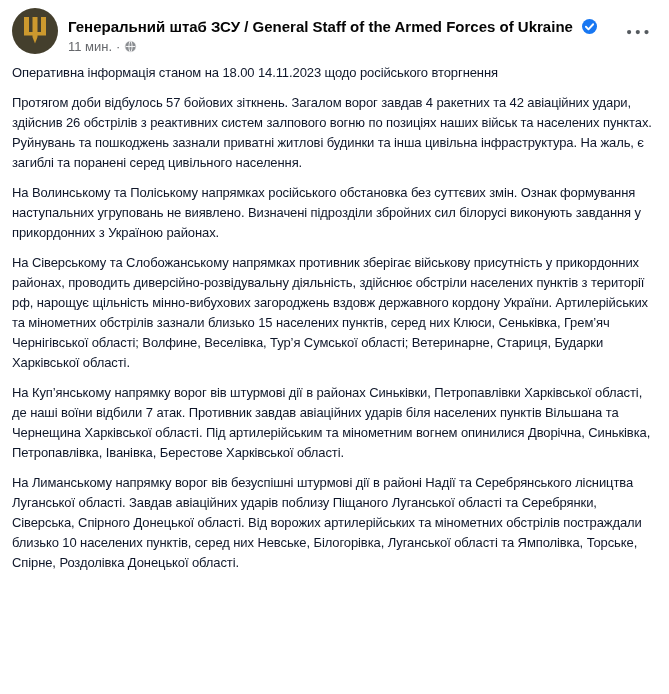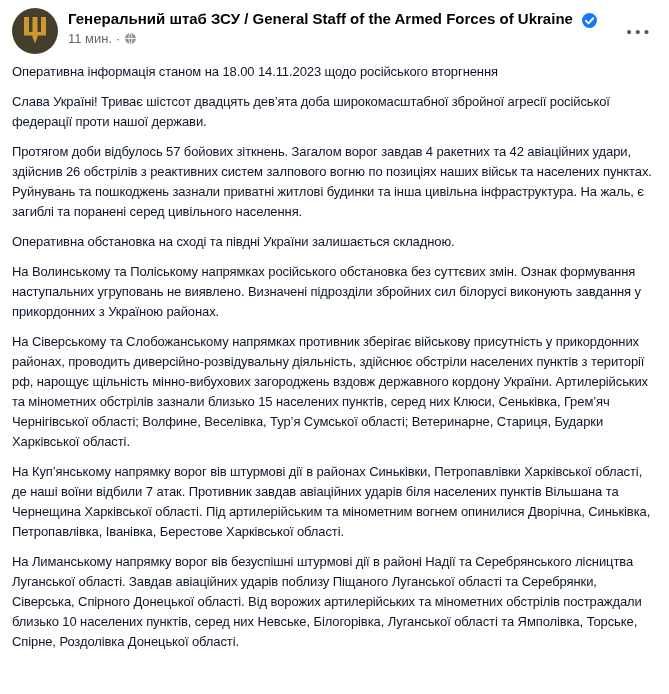--- a/index.html
+++ b/index.html
@@ -33,22 +33,23 @@
     cursor: pointer;
   }
   .avatar svg { display: block; }
   .header-text {
     flex: 1 1 auto;
     padding-top: 1px;
     min-width: 0;
   }
   .author-row {
     display: flex;
-    align-items: flex-end;
+    align-items: center;
     gap: 9px;
+    margin-top: 8px;
   }
   .author-name {
     font-size: 15px;
     font-weight: 700;
     color: #050505;
     line-height: 19px;
     cursor: pointer;
     white-space: nowrap;
   }
   .verified-badge {
@@ -135,21 +136,19 @@
             <rect x="8.7" y="1" width="4.2" height="4.2" rx="2.1"></rect>
             <rect x="17.4" y="1" width="4.2" height="4.2" rx="2.1"></rect>
           </g>
         </svg>
       </span>
     </div>
   </div>
 
   <div class="post-body">
     <p>Оперативна інформація станом на 18.00 14.11.2023 щодо російського вторгнення</p>
-    <p>Слава Україні! Триває шістсот двадцять дев’ята доба широкомасштабної збройної агресії російської федерації проти нашої держави.</p>
     <p>Протягом доби відбулось 57 бойових зіткнень. Загалом ворог завдав 4 ракетних та 42 авіаційних удари, здійснив 26 обстрілів з реактивних систем залпового вогню по позиціях наших військ та населених пунктах. Руйнувань та пошкоджень зазнали приватні житлові будинки та інша цивільна інфраструктура. На жаль, є загиблі та поранені серед цивільного населення.</p>
-    <p>Оперативна обстановка на сході та півдні України залишається складною.</p>
     <p>На Волинському та Поліському напрямках російського обстановка без суттєвих змін. Ознак формування наступальних угруповань не виявлено. Визначені підрозділи збройних сил білорусі виконують завдання у прикордонних з Україною районах.</p>
     <p>На Сіверському та Слобожанському напрямках противник зберігає військову присутність у прикордонних районах, проводить диверсійно-розвідувальну діяльність, здійснює обстріли населених пунктів з території рф, нарощує щільність мінно-вибухових загороджень вздовж державного кордону України. Артилерійських та мінометних обстрілів зазнали близько 15 населених пунктів, серед них Клюси, Сеньківка, Грем’яч Чернігівської області; Волфине, Веселівка, Тур’я Сумської області; Ветеринарне, Стариця, Бударки Харківської області.</p>
     <p>На Куп’янському напрямку ворог вів штурмові дії в районах Синьківки, Петропавлівки Харківської області, де наші воїни відбили 7 атак. Противник завдав авіаційних ударів біля населених пунктів Вільшана та Чернещина Харківської області. Під артилерійським та мінометним вогнем опинилися Дворічна, Синьківка, Петропавлівка, Іванівка, Берестове Харківської області.</p>
     <p>На Лиманському напрямку ворог вів безуспішні штурмові дії в районі Надії та Серебрянського лісництва Луганської області. Завдав авіаційних ударів поблизу Піщаного Луганської області та Серебрянки, Сіверська, Спірного Донецької області. Від ворожих артилерійських та мінометних обстрілів постраждали близько 10 населених пунктів, серед них Невське, Білогорівка, Луганської області та Ямполівка, Торське, Спірне, Роздолівка Донецької області.</p>
   </div>
 </div>
 
 </body></html>

